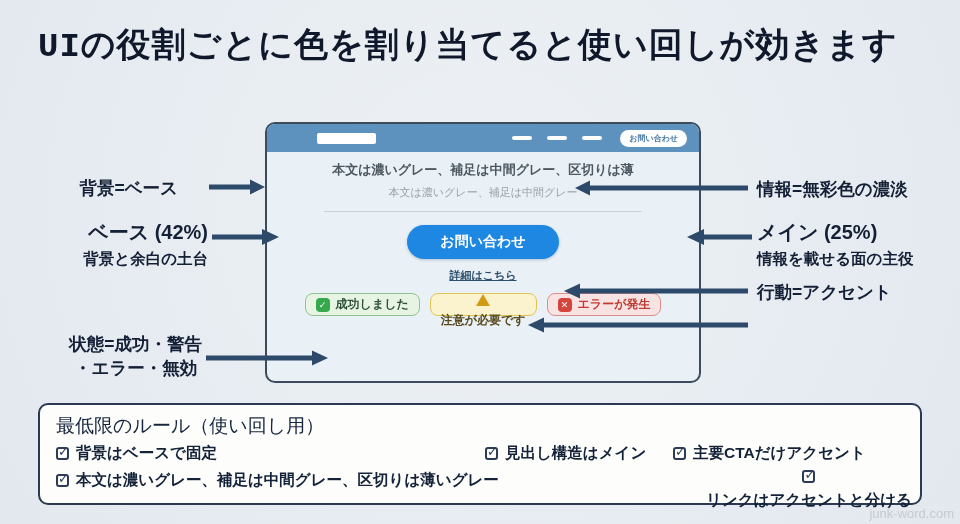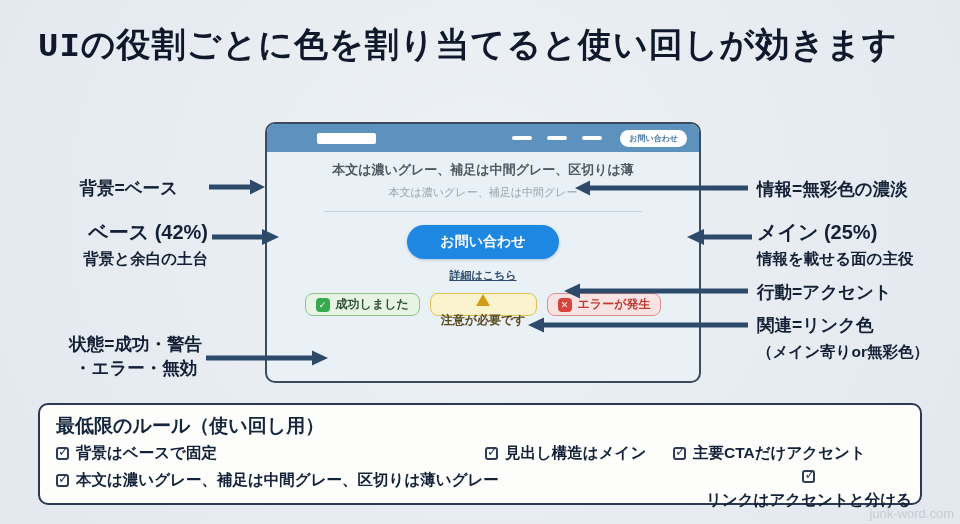--- a/index.html
+++ b/index.html
@@ -87,21 +87,21 @@
   
   .arrow-layer { position:absolute; inset:0; z-index:2; pointer-events:none; }
   .arrow-layer line { stroke:#2e4a6b; stroke-width:5; }
   .arrow-layer polygon { fill:#2e4a6b; }
 
   
   .rules-box {
     position:absolute; left:38px; top:403px; width:884px; height:102px;
     background:#fdfdfb; border:2.5px solid #2b3a52; border-radius:10px; z-index:1;
   }
-  .rules-title { position:absolute; left:16px; top:8px; font-size:19px; font-weight:700; color:#15253d; }
+  .rules-title { position:absolute; left:16px; top:8px; font-size:19px; font-weight:400; color:#15253d; }
   .rule-item { position:absolute; display:flex; align-items:center; gap:7px; font-size:15.5px; font-weight:700; color:#132238; white-space:nowrap; }
   #rule-0 { left:16px;  top:38px; }
   #rule-1 { left:445px; top:38px; }
   #rule-2 { left:633px; top:38px; }
   #rule-3 { left:16px;  top:65px; }
   #rule-4 { left:666px; top:65px;flex-direction:column; }
   .checkbox {
     width:13px; height:13px; border:2px solid #2c3c55; border-radius:3px;
     position:relative; flex:0 0 auto;
   }
@@ -160,24 +160,20 @@
     <span>状態=成功・警告</span><br>
     <span>・エラー・無効</span>
   </div>
 
   <div class="anno anno-right lbl-md" id="anno-r1">情報=無彩色の濃淡</div>
   <div class="anno anno-right" id="anno-r2">
     <span class="lbl-lg">メイン (25%)</span>
     <span class="sub">情報を載せる面の主役</span>
   </div>
   <div class="anno anno-right lbl-md" id="anno-r3">行動=アクセント</div>
-  <div class="anno anno-right lbl-md" id="anno-r4">
-    <span>関連=リンク色</span>
-    <span class="sub">（メイン寄りor無彩色）</span>
-  </div>
 
   <svg class="arrow-layer" width="960" height="524" viewBox="0 0 960 524">
     <g>
       <line x1="209" y1="187" x2="250" y2="187"></line>
       <polygon points="250,179.5 265,187 250,194.5"></polygon>
     </g>
     <g>
       <line x1="212" y1="237" x2="262" y2="237"></line>
       <polygon points="262,229 279,237 262,245"></polygon>
     </g>

